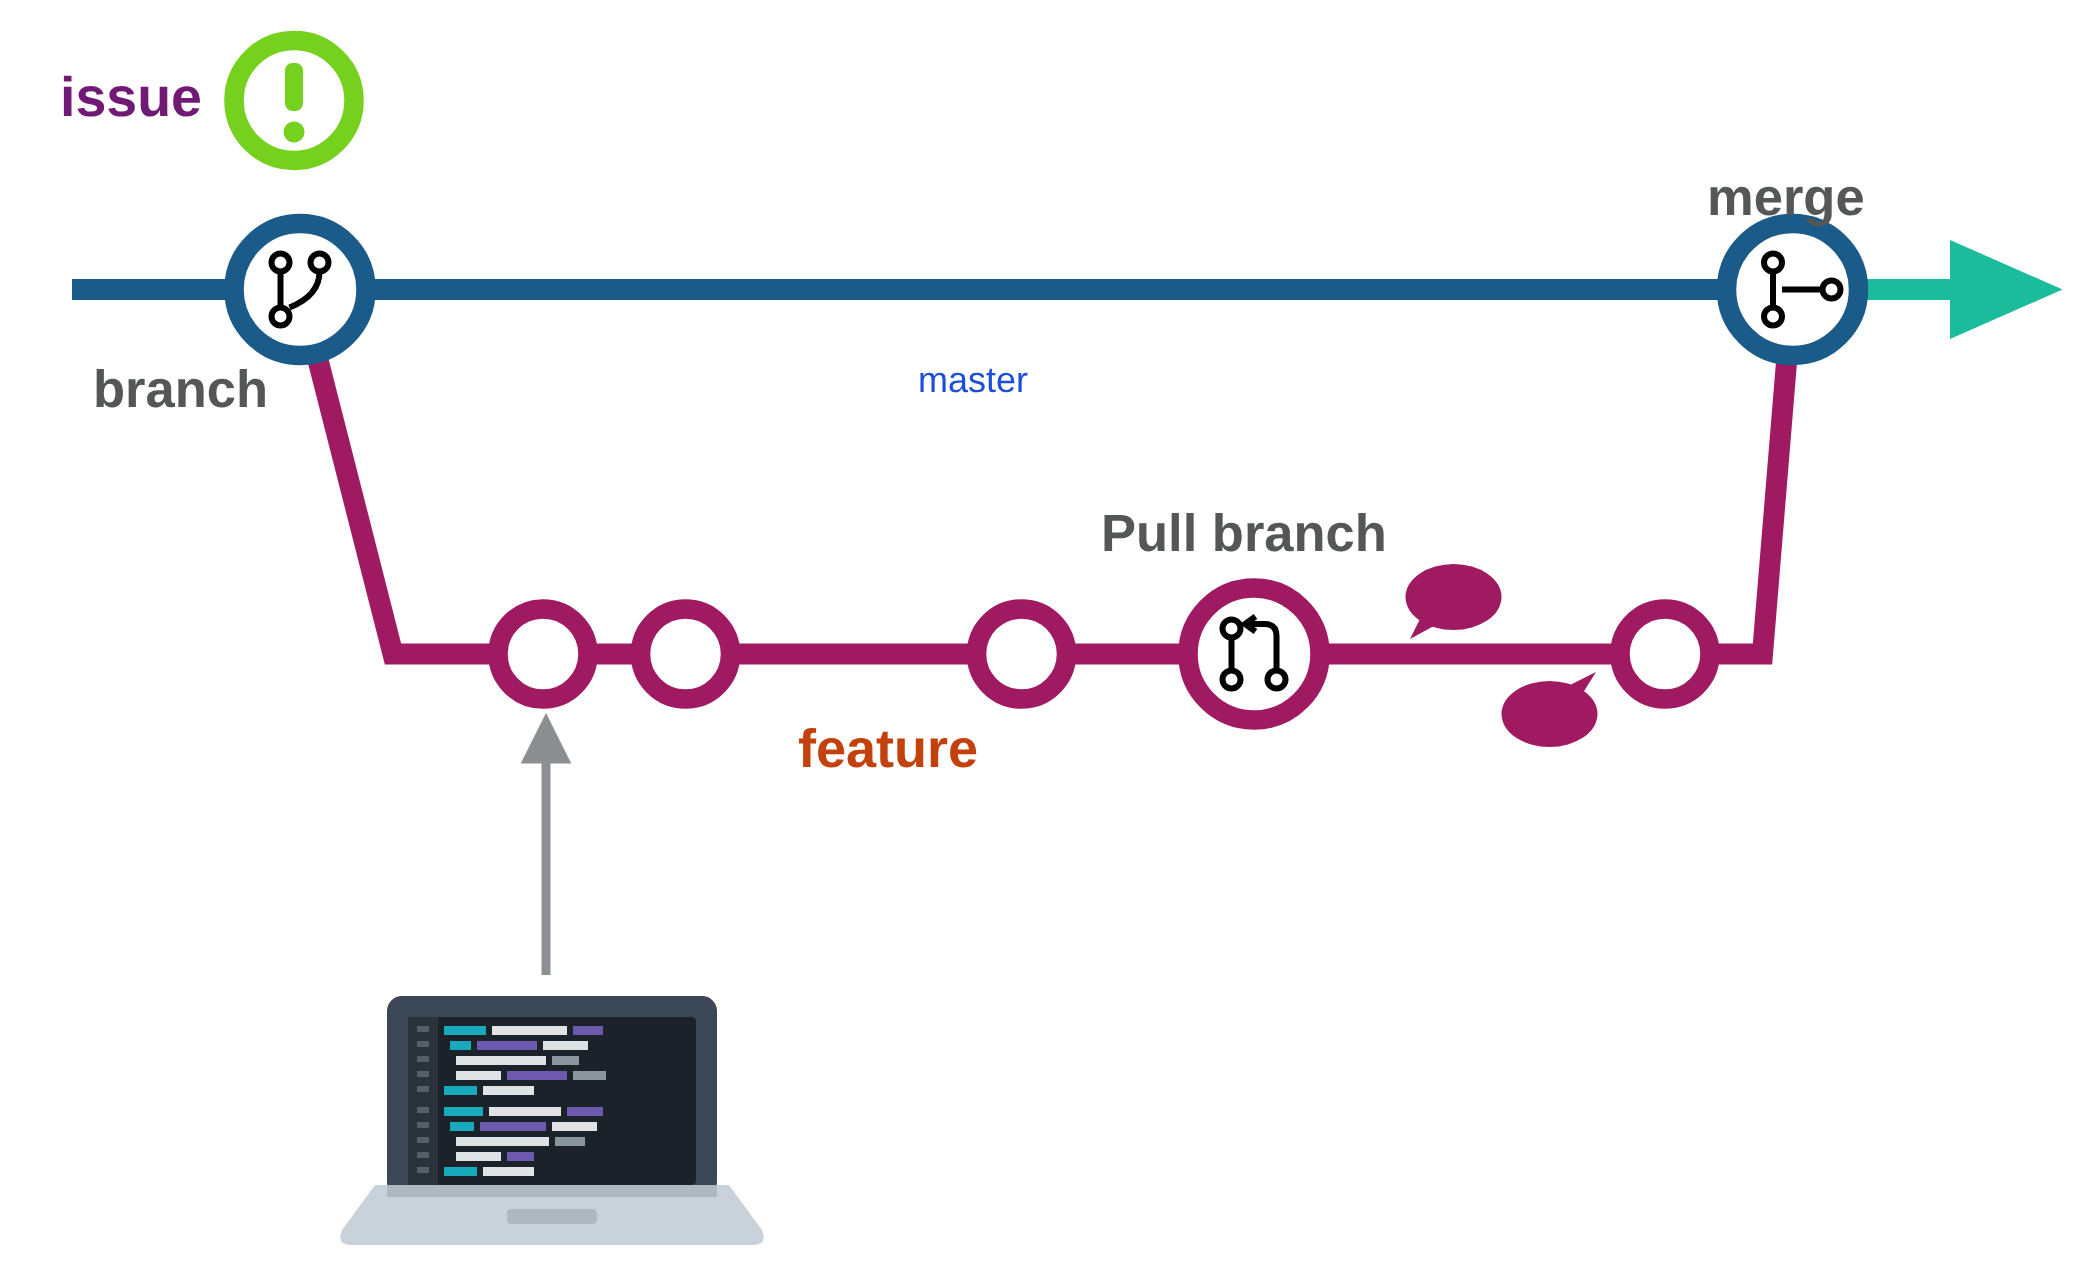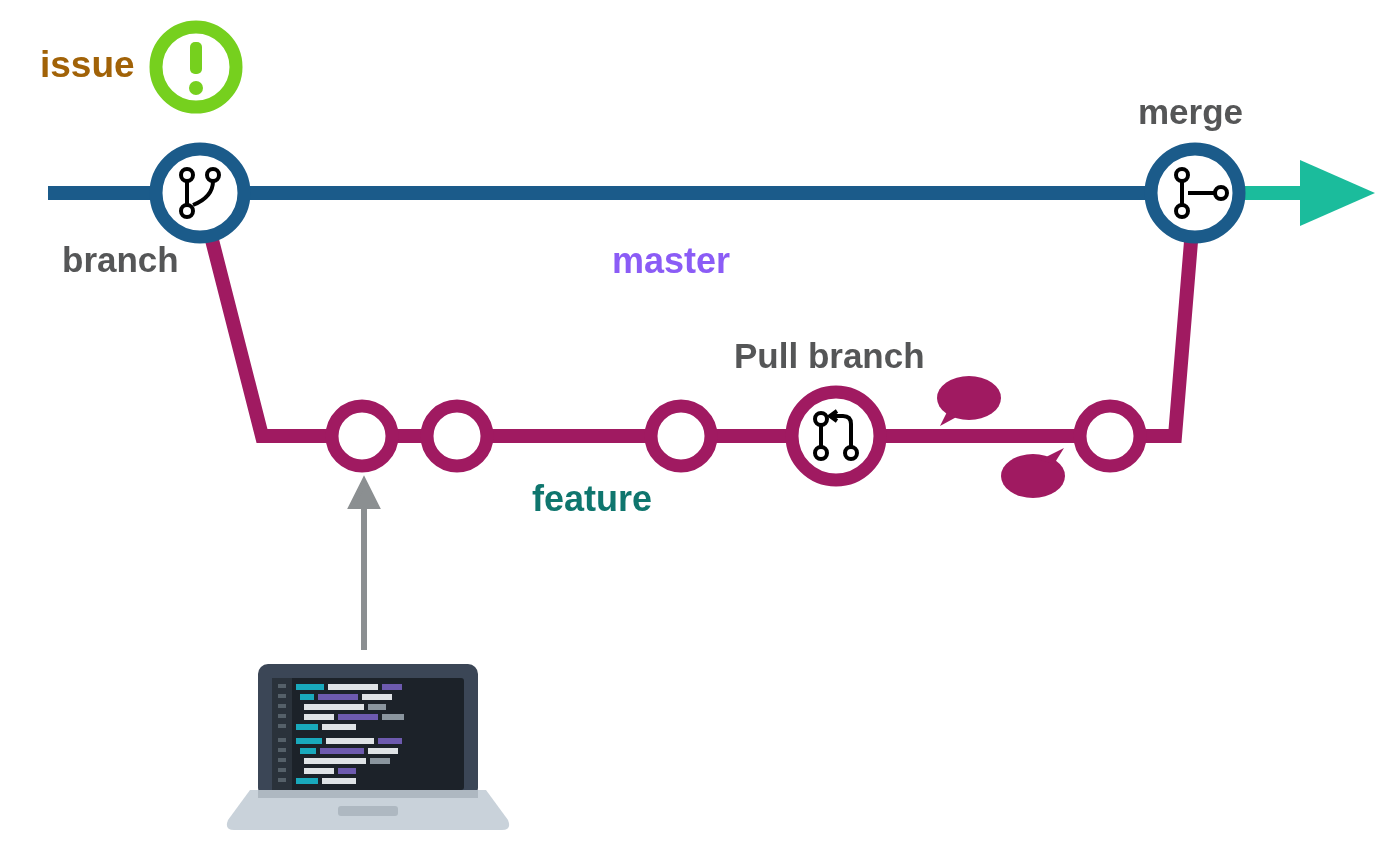--- a/index.html
+++ b/index.html
@@ -165,23 +165,23 @@
       <rect x="278" y="738" width="8" height="4"></rect>
       <rect x="278" y="748" width="8" height="4"></rect>
       <rect x="278" y="758" width="8" height="4"></rect>
       <rect x="278" y="768" width="8" height="4"></rect>
       <rect x="278" y="778" width="8" height="4"></rect>
     </g>
   </g>
 
 </svg>
 
-<div class="label" style="left:40px; top:44px; font-size:37px; color:#a16207;">issue</div>
+<div class="label" style="left:40px; top:44px; font-size:37px; color:#701a75;">issue</div>
 
 <div class="label" style="left:40px; top:240px; font-size:35px; color:#555657;margin-left:22px;">branch</div>
 
-<div class="label" style="left:612px; top:240px; font-size:36px; color:#8b5cf6; font-weight:700;">master</div>
+<div class="label" style="left:612px; top:240px; font-size:24px; color:#1d4ed8; font-weight:400;">master</div>
 
-<div class="label" style="left:532px; top:478px; font-size:36px; color:#0f766e; font-weight:700;">feature</div>
+<div class="label" style="left:532px; top:478px; font-size:36px; color:#c2410c; font-weight:700;">feature</div>
 
 <div class="label" style="left:734px; top:336px; font-size:35px; color:#555657;">Pull branch</div>
 
-<div class="label" style="left:1138px; top:92px; font-size:35px; color:#555657;">merge</div>
+<div class="label" style="left:1138px; top:112px; font-size:35px; color:#555657;">merge</div>
 
 </body></html>

